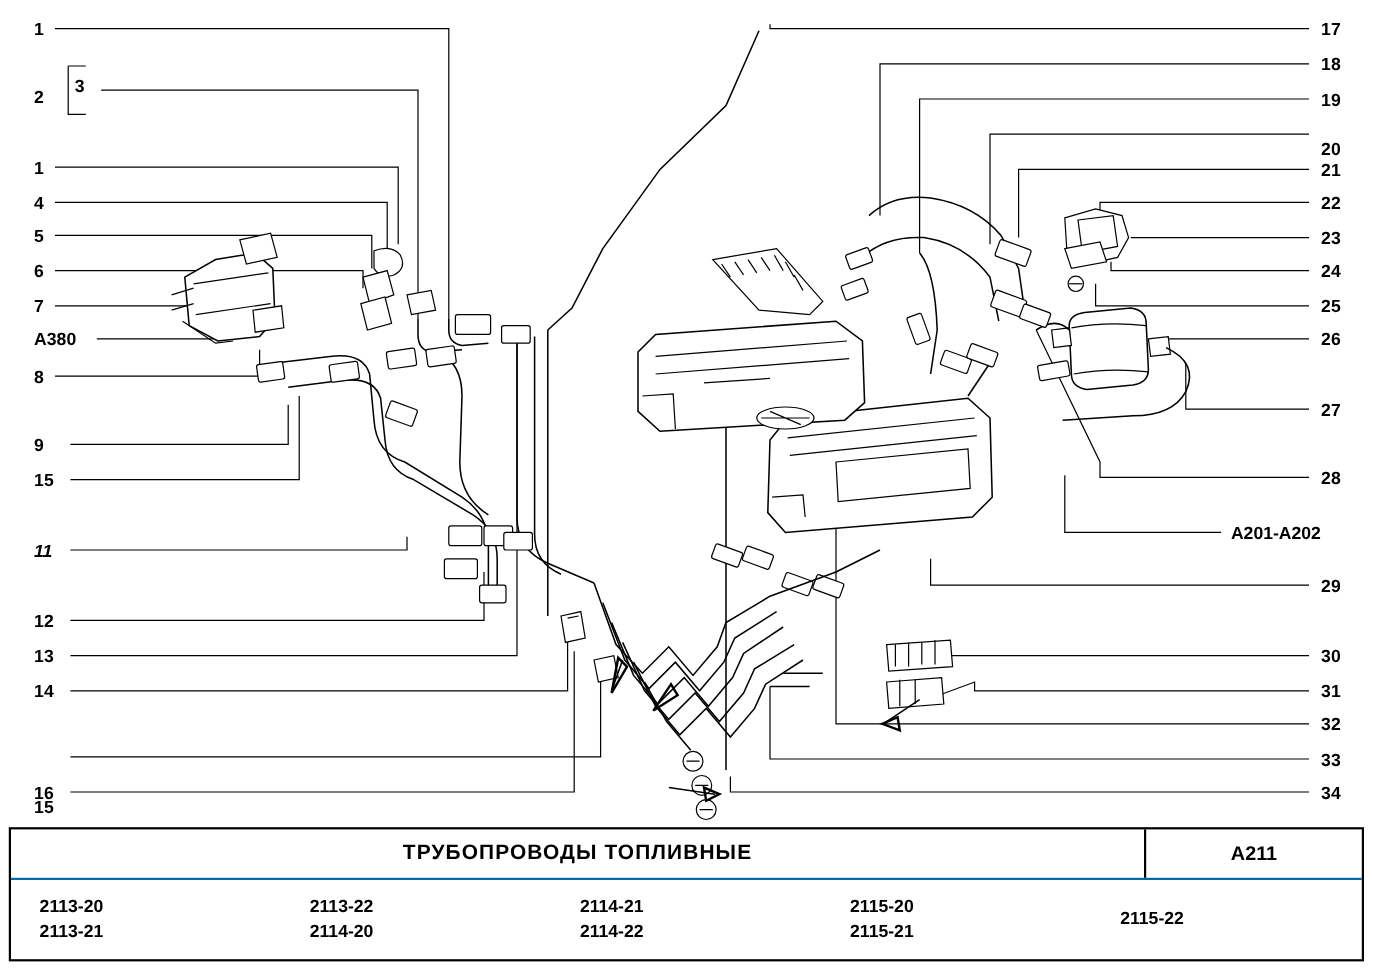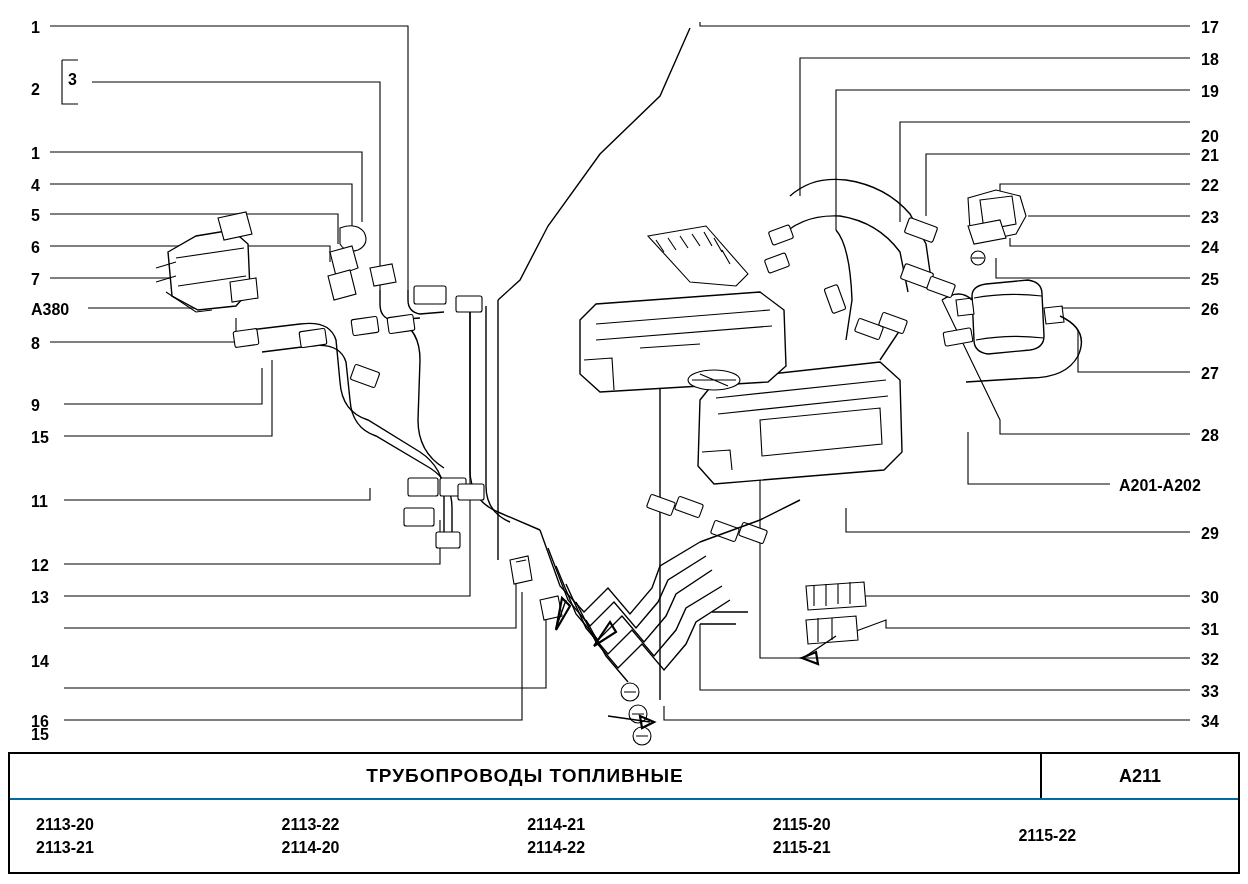--- a/index.html
+++ b/index.html
@@ -324,24 +324,24 @@
     <span class="callout left" style="left:68px; top:72px;">3</span>
     <span class="callout left" style="left:31px; top:146px;">1</span>
     <span class="callout left" style="left:31px; top:178px;">4</span>
     <span class="callout left" style="left:31px; top:208px;">5</span>
     <span class="callout left" style="left:31px; top:240px;">6</span>
     <span class="callout left" style="left:31px; top:272px;">7</span>
     <span class="callout left" style="left:31px; top:302px;">A380</span>
     <span class="callout left" style="left:31px; top:336px;">8</span>
     <span class="callout left" style="left:31px; top:398px;">9</span>
     <span class="callout left" style="left:31px; top:430px;">15</span>
-    <span class="callout left" style="left:31px; top:494px;">11</span>
+    <span class="callout left" style="left:31px; top:494px;font-style:italic;">11</span>
     <span class="callout left" style="left:31px; top:558px;">12</span>
     <span class="callout left" style="left:31px; top:590px;">13</span>
-    <span class="callout left" style="left:31px; top:622px;margin-top:32px;">14</span>
+    <span class="callout left" style="left:31px; top:622px;">14</span>
     <span class="callout left" style="left:31px; top:682px;margin-top:45px;">15</span>
     <span class="callout left" style="left:31px; top:714px;">16</span>
   </div>
 
   <div id="callouts-right">
     <span class="callout right" style="left:1201px; top:20px;">17</span>
     <span class="callout right" style="left:1201px; top:52px;">18</span>
     <span class="callout right" style="left:1201px; top:84px;">19</span>
     <span class="callout right" style="left:1201px; top:116px;margin-top:13px;">20</span>
     <span class="callout right" style="left:1201px; top:148px;">21</span>

